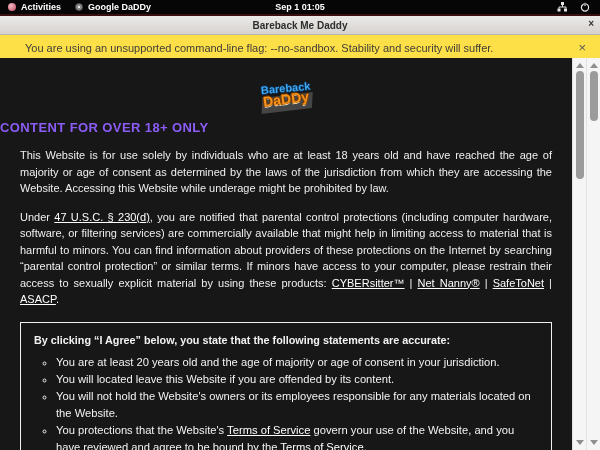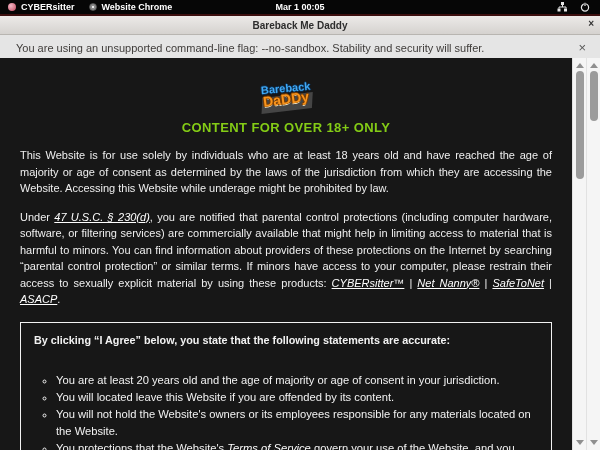--- a/index.html
+++ b/index.html
@@ -20,42 +20,42 @@
 
   
   .win-edge { height:2px; background:#3c0f0f; }
   .titlebar { height:19px; background:linear-gradient(#eceae8,#d5d2cf); border-bottom:1px solid #b8b5b1;
     display:flex; align-items:center; justify-content:center; position:relative;
     font-size:10px; font-weight:bold; color:#2d2d2d; }
   .titlebar-close { position:absolute; right:6px; top:0; font-size:10px; color:#333; cursor:pointer;
     font-weight:bold; line-height:15px; }
 
   
-  .warnbar { height:26px; background:#e5e5e5; border-bottom:1px solid #dddad7; display:flex;
-    align-items:center; font-size:11px; color:#3f3c3a; padding:0 14px 0 16px; }
+  .warnbar { height:26px; background:#fde047; border-bottom:1px solid #dddad7; display:flex;
+    align-items:center; font-size:11px; color:#3f3c3a; padding:0 14px 0 25px; }
   .warnbar-close { margin-left:auto; color:#5a5a5a; font-size:13px; cursor:pointer; line-height:1; }
 
   
   .page { position:absolute; top:58px; left:0; right:28px; bottom:0; background:#171717;
     color:#f2f2f2; overflow:hidden; }
   .logo { width:80px; margin:24px auto 2px; position:relative; height:34px; text-align:center;
     transform:rotate(-2deg); cursor:pointer; }
   .logo-plate { position:absolute; left:16px; top:13px; width:50px; height:16px; background:#454545;
     transform:skew(-10deg) rotate(-5deg); }
   .logo-l1 { position:relative; font-size:11px; font-weight:bold; color:#3fa9f5; letter-spacing:0;
     text-shadow:-1px 0 #0d2d4d, 1px 0 #0d2d4d, 0 -1px #0d2d4d, 0 1px #0d2d4d; transform:rotate(-3deg); }
   .logo-l2 { position:relative; font-size:14px; font-weight:bold; color:#f7941d; margin-top:-3px;
     text-shadow:-1px 0 #7a3c00, 1px 0 #7a3c00, 0 -1px #7a3c00, 0 1px #fff2d0; transform:rotate(-5deg); }
-  .heading { text-align:center; font-size:13px; font-weight:600; letter-spacing:.4px; color:#84cc16;
+  .heading { font-size:13px; font-weight:600; letter-spacing:.4px; color:#8b5cf6;
     margin:4px 0 12px; }
   .para { font-size:11px; line-height:1.5; text-align:justify; margin:0 20px 12px; color:#efefef; }
-  .para a, .box a { color:#fff; text-decoration:underline; cursor:pointer;font-style:italic; }
+  .para a, .box a { color:#fff; text-decoration:underline; cursor:pointer; }
 
   .agree-box { border:1px solid #f2f2f2; margin:14px 20px 0; padding:11px 13px 12px; font-size:11.2px; }
-  .box-intro { font-weight:bold; font-size:10.8px; margin-bottom:26px; }
+  .box-intro { font-weight:bold; font-size:10.8px; margin-bottom:8px; }
   .agree-box ul { list-style:circle; padding-left:22px; margin-bottom:9px; }
   .agree-box li { line-height:1.52; }
 
   
   .scrollbars { position:absolute; top:58px; right:0; bottom:0; width:28px; display:flex; }
   .sbar { width:14px; background:#f5f5f5; border-left:1px solid #e2e2e2; position:relative; }
   .sb-arrow { position:absolute; left:0; right:0; margin:auto; width:0; height:0;
     border-left:4px solid transparent; border-right:4px solid transparent; cursor:pointer; }
   .sb-up { top:5px; border-bottom:5px solid #8f8f8f; }
   .sb-down { bottom:5px; border-top:5px solid #8f8f8f; }
@@ -65,28 +65,28 @@
 
   .icon-svg { display:block; }
 </style>
 </head>
 <body>
 
 <div class="gnome-bar">
   <div class="gnome-left">
     <div class="gnome-item">
       <span class="dot-activities"></span>
-      <span>CYBERsitter</span>
+      <span>Activities</span>
     </div>
     <div class="gnome-item">
       <span class="dot-chrome"></span>
-      <span>Website Chrome</span>
+      <span>Google DaDDy</span>
     </div>
   </div>
-  <div class="gnome-clock">Mar 1  00:05</div>
+  <div class="gnome-clock">Sep 1  01:05</div>
   <div class="gnome-right">
     <svg class="icon-svg" width="11" height="10" viewBox="0 0 11 10">
       <rect x="4" y="0" width="3" height="3" fill="#e6e6e6"></rect>
       <rect x="0.5" y="6.5" width="3" height="3" fill="#e6e6e6"></rect>
       <rect x="7" y="6.5" width="3" height="3" fill="#e6e6e6"></rect>
       <path d="M5.5 3v2M2 6.5V5h7v1.5" stroke="#e6e6e6" stroke-width="1" fill="none"></path>
     </svg>
     <svg class="icon-svg" width="10" height="10" viewBox="0 0 10 10">
       <circle cx="5" cy="5.5" r="3.6" stroke="#e6e6e6" stroke-width="1.2" fill="none"></circle>
       <line x1="5" y1="0.5" x2="5" y2="4" stroke="#060606" stroke-width="2.4"></line>

